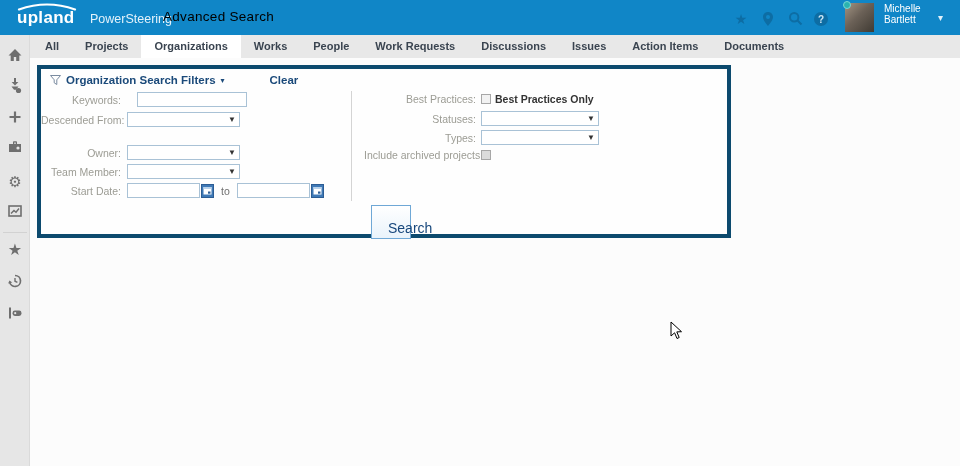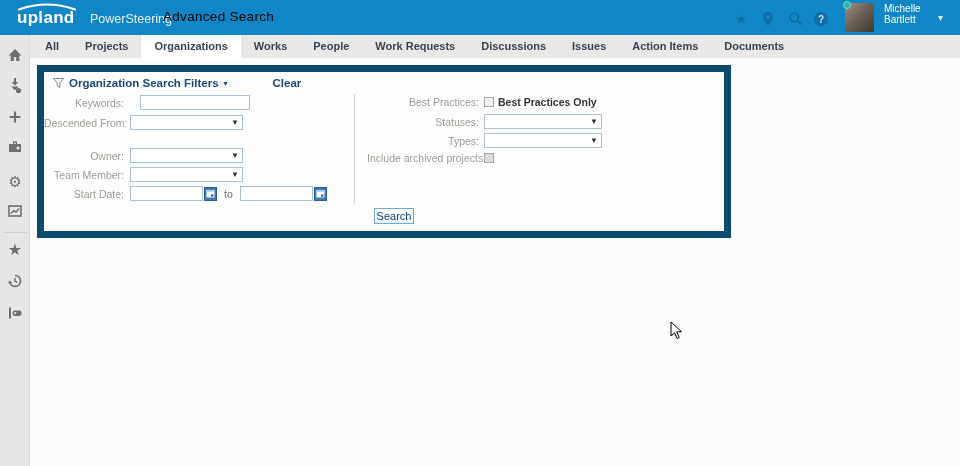--- a/index.html
+++ b/index.html
@@ -28,43 +28,43 @@
   .tab.active { background:#ffffff; }
 
   
   .sidebar { position:absolute; left:0; top:35px; width:30px; height:431px; background:#e6e6e6; border-right:1px solid #dadada; }
   .side-item { position:absolute; left:0; width:30px; height:22px; text-align:center; color:#6f6f6f; cursor:pointer; }
   .side-item svg { display:inline-block; vertical-align:top; }
   .glyph { font-size:15px; line-height:18px; color:#6f6f6f; }
   .side-sep { position:absolute; left:3px; top:197px; width:24px; border-top:1px solid #d2d2d2; }
 
   
-  .panel { position:absolute; left:37px; top:65px; width:694px; height:173px; background:#fefefe; border:7px solid #0c4a6e; }
+  .panel { position:absolute; left:37px; top:65px; width:694px; height:173px; background:#fefefe; border:4px solid #0c4a6e; }
   .panel-head { position:absolute; left:9px; top:5px; display:flex; align-items:center; gap:5px; }
   .panel-title { font-size:11.5px; font-weight:bold; color:#1b4a7a; }
   .panel-caret { font-size:8px; color:#1b4a7a; }
   .clear-link { font-size:11.5px; font-weight:bold; color:#1b4a7a; cursor:pointer;margin-left:40px; }
   .row { position:absolute; display:flex; align-items:center; }
   .flabel { width:80px; text-align:right; font-size:10.5px; color:#9c9c94; margin-right:6px; white-space:nowrap; }
   .flabel-r { width:112px; text-align:right; font-size:10.5px; color:#9c9c94; margin-right:5px; white-space:nowrap; }
   .tin { height:15px; border:1px solid #a9c2d6; background:#fff; font-size:10px; padding:0 3px;
          font-family:"Liberation Sans", sans-serif; outline:none; }
   .ddl { position:relative; height:15px; border:1px solid #a9c2d6; background:#fff; cursor:pointer; }
   .ddl .arr { position:absolute; right:3px; top:2px; font-size:8px; color:#333; line-height:10px; }
   .calbtn { width:13px; height:14px; background:#3f79b6; border:1px solid #2c5d94; margin-left:1px;
             display:inline-flex; align-items:center; justify-content:center; cursor:pointer; }
   .tosep { font-size:10.5px; color:#6f6f6f; margin:0 7px; }
   .cb { width:10px; height:10px; border:1px solid #a7a7a7; background:#f2f2f2; display:inline-block; cursor:pointer; }
   .cb.dim { background:#dcdcdc; }
   .cb-text { font-size:10.5px; color:#333; font-weight:600; margin-left:4px; }
   .vdivider { position:absolute; left:310px; top:22px; height:110px; border-left:1px solid #d4d4d4; }
   .search-btn { position:absolute; left:330px; top:136px; width:40px; height:16px;
                 background:linear-gradient(#ffffff,#e9f3fb); border:1px solid #6fa8d6;
-                font-size:11px; color:#17477c; font-family:"Liberation Sans", sans-serif;
-                line-height:13px; text-align:center; cursor:pointer; padding:0; }
+                font-size:14px; color:#17477c; font-family:"Liberation Sans", sans-serif;
+                line-height:13px; text-align:center; cursor:pointer; padding:16px; }
 
   .cursor { position:absolute; left:670px; top:321px; }
 </style>
 </head>
 <body>
 
 <div class="header">
   <svg class="logo-arc" width="60" height="8" viewBox="0 0 60 8">
     <path d="M2 6.5 Q30 -3.5 58 6.5" stroke="#ffffff" stroke-width="2.2" fill="none" stroke-linecap="round"></path>
   </svg>

